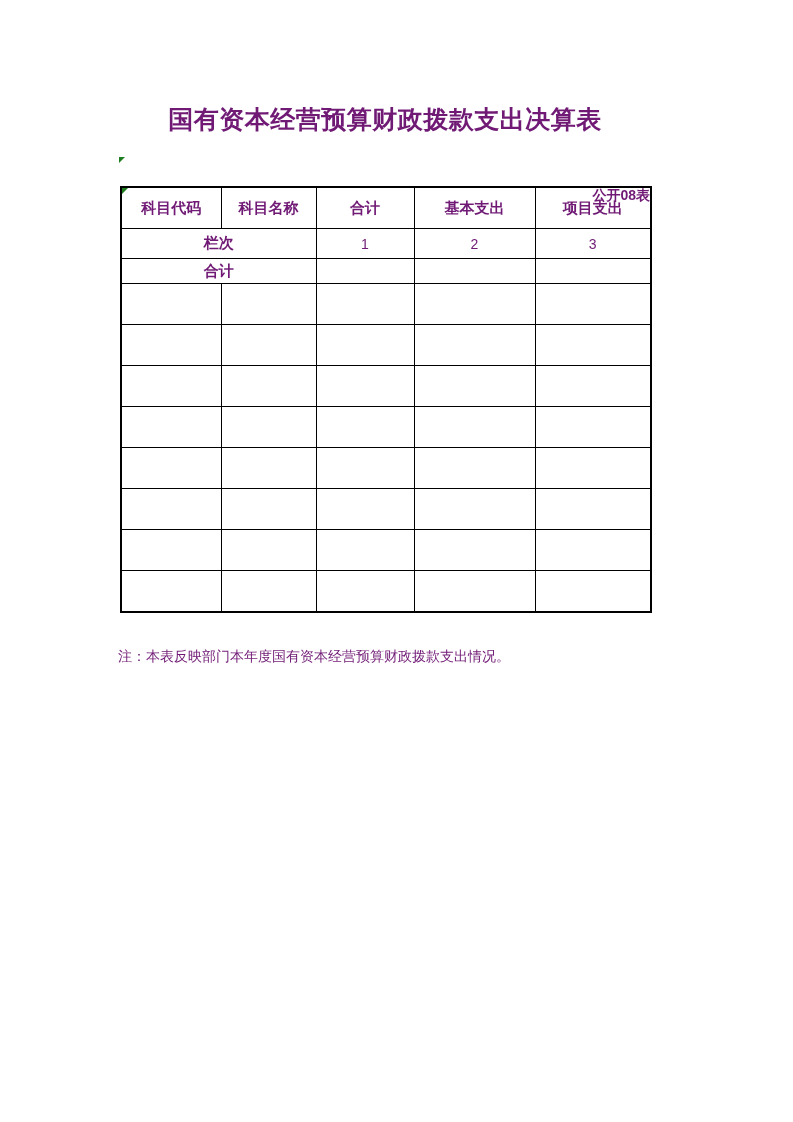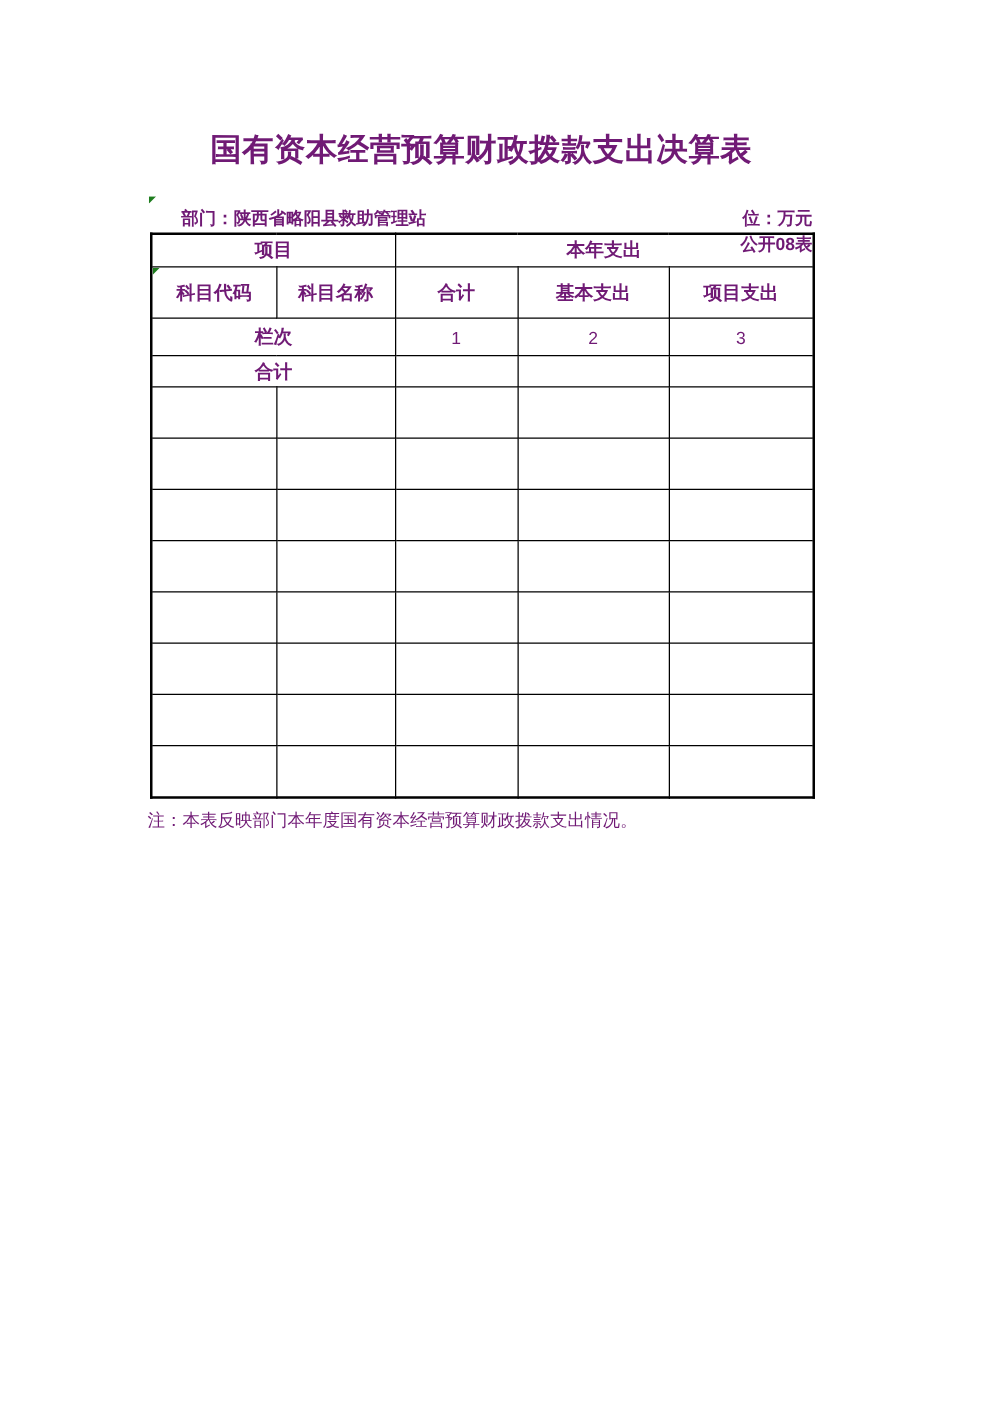--- a/index.html
+++ b/index.html
@@ -75,40 +75,32 @@
 </style>
 </head>
 <body>
 
 <div class="page">
 
   <div class="doc-title">国有资本经营预算财政拨款支出决算表</div>
 
   <div class="form-code">公开08表</div>
 
-  <div class="meta-row">
-    <span class="dept">部门：陕西省略阳县救助管理站</span>
-    <span class="unit">位：万元</span>
-  </div>
 
   <div class="green-tri tri-page"></div>
 
   <table class="fin">
     <colgroup>
       <col style="width:100px">
       <col style="width:95px">
       <col style="width:98px">
       <col style="width:121px">
       <col style="width:116px">
     </colgroup>
     <thead>
-      <tr class="r1">
-        <th colspan="2">项目</th>
-        <th colspan="3">本年支出</th>
-      </tr>
       <tr class="r2">
         <th class="cell-code">
           <span class="green-tri"></span>
           <span>科目代码</span>
         </th>
         <th>科目名称</th>
         <th>合计</th>
         <th>基本支出</th>
         <th>项目支出</th>
       </tr>

